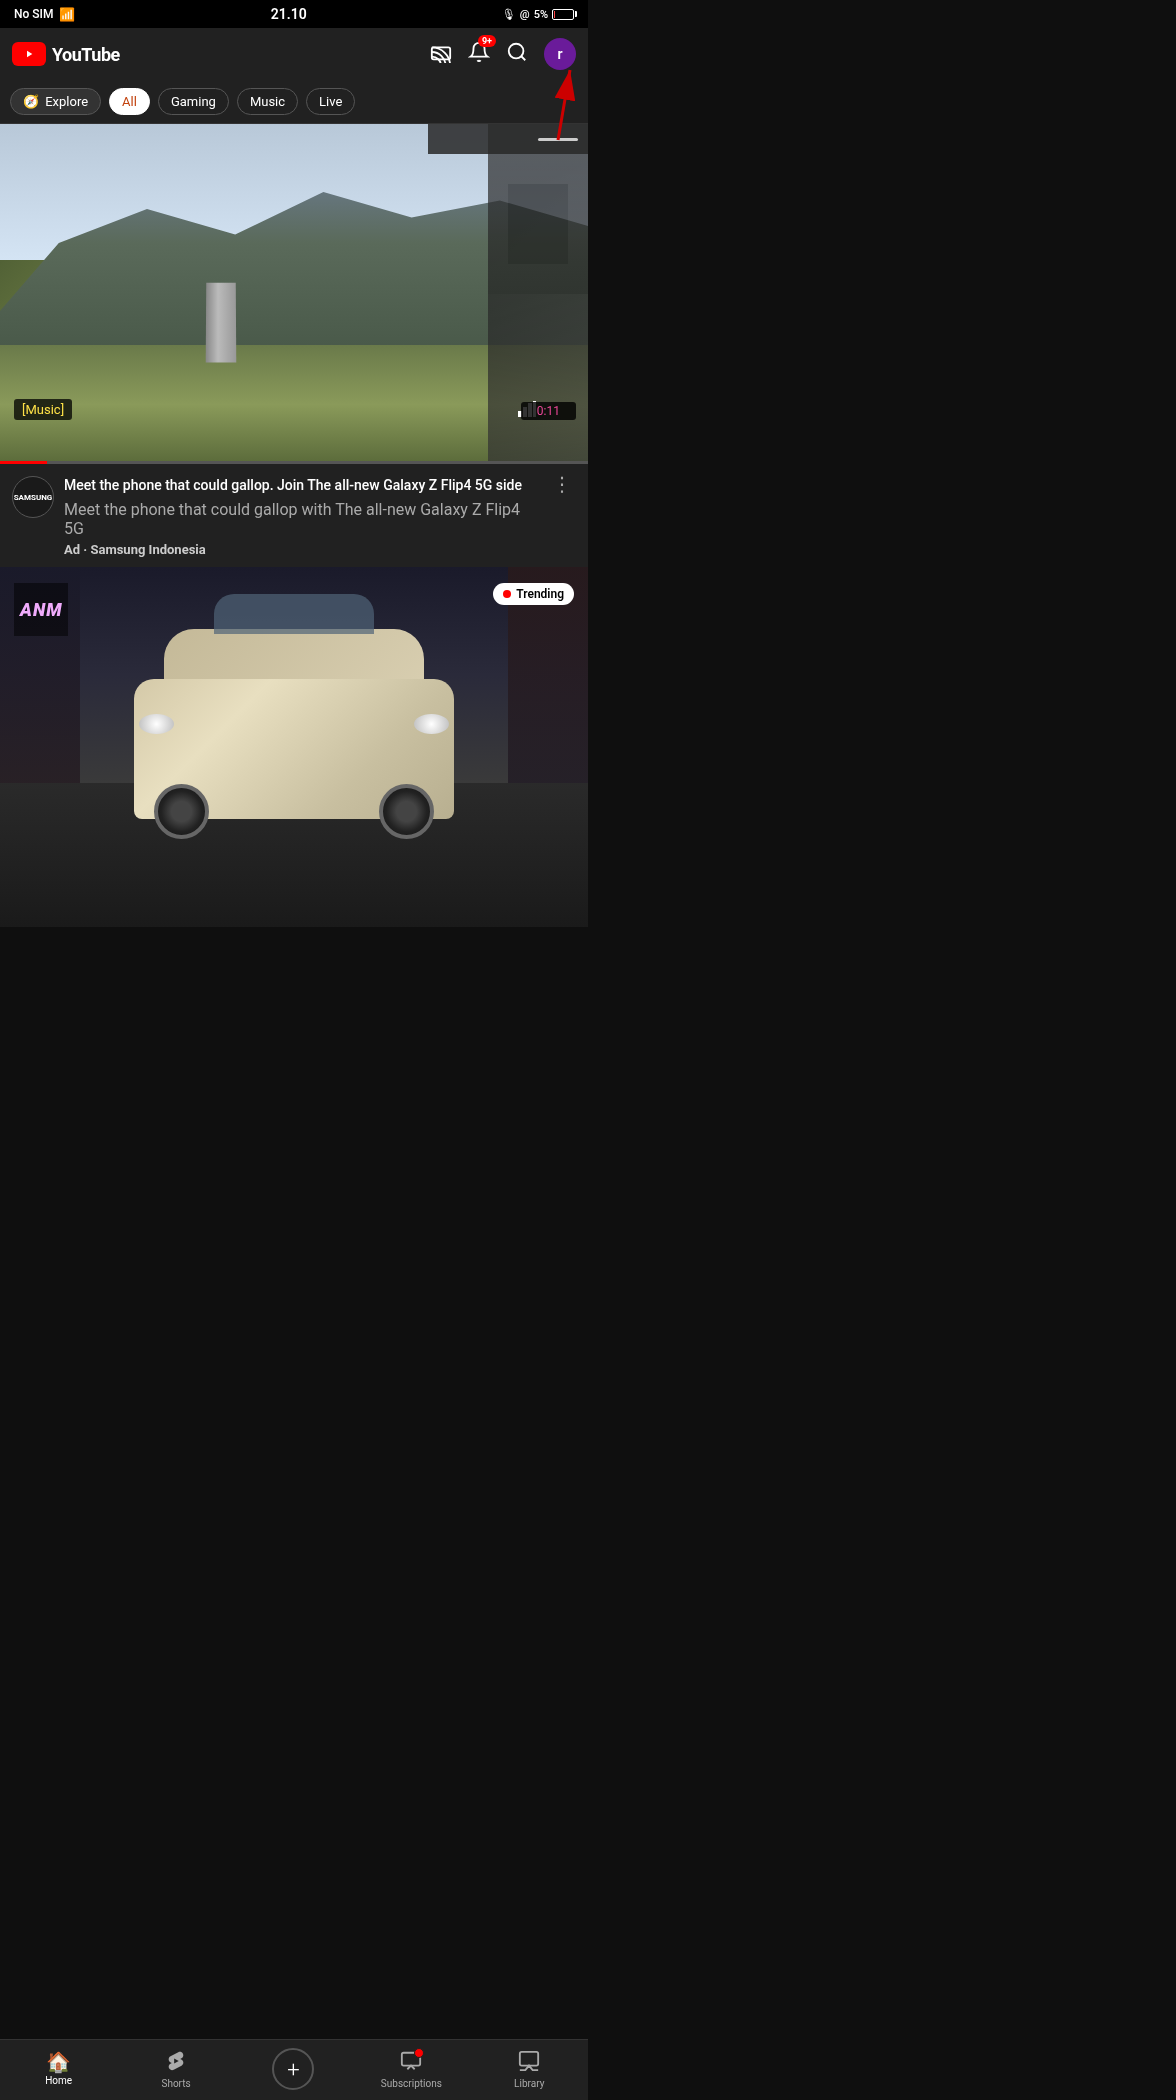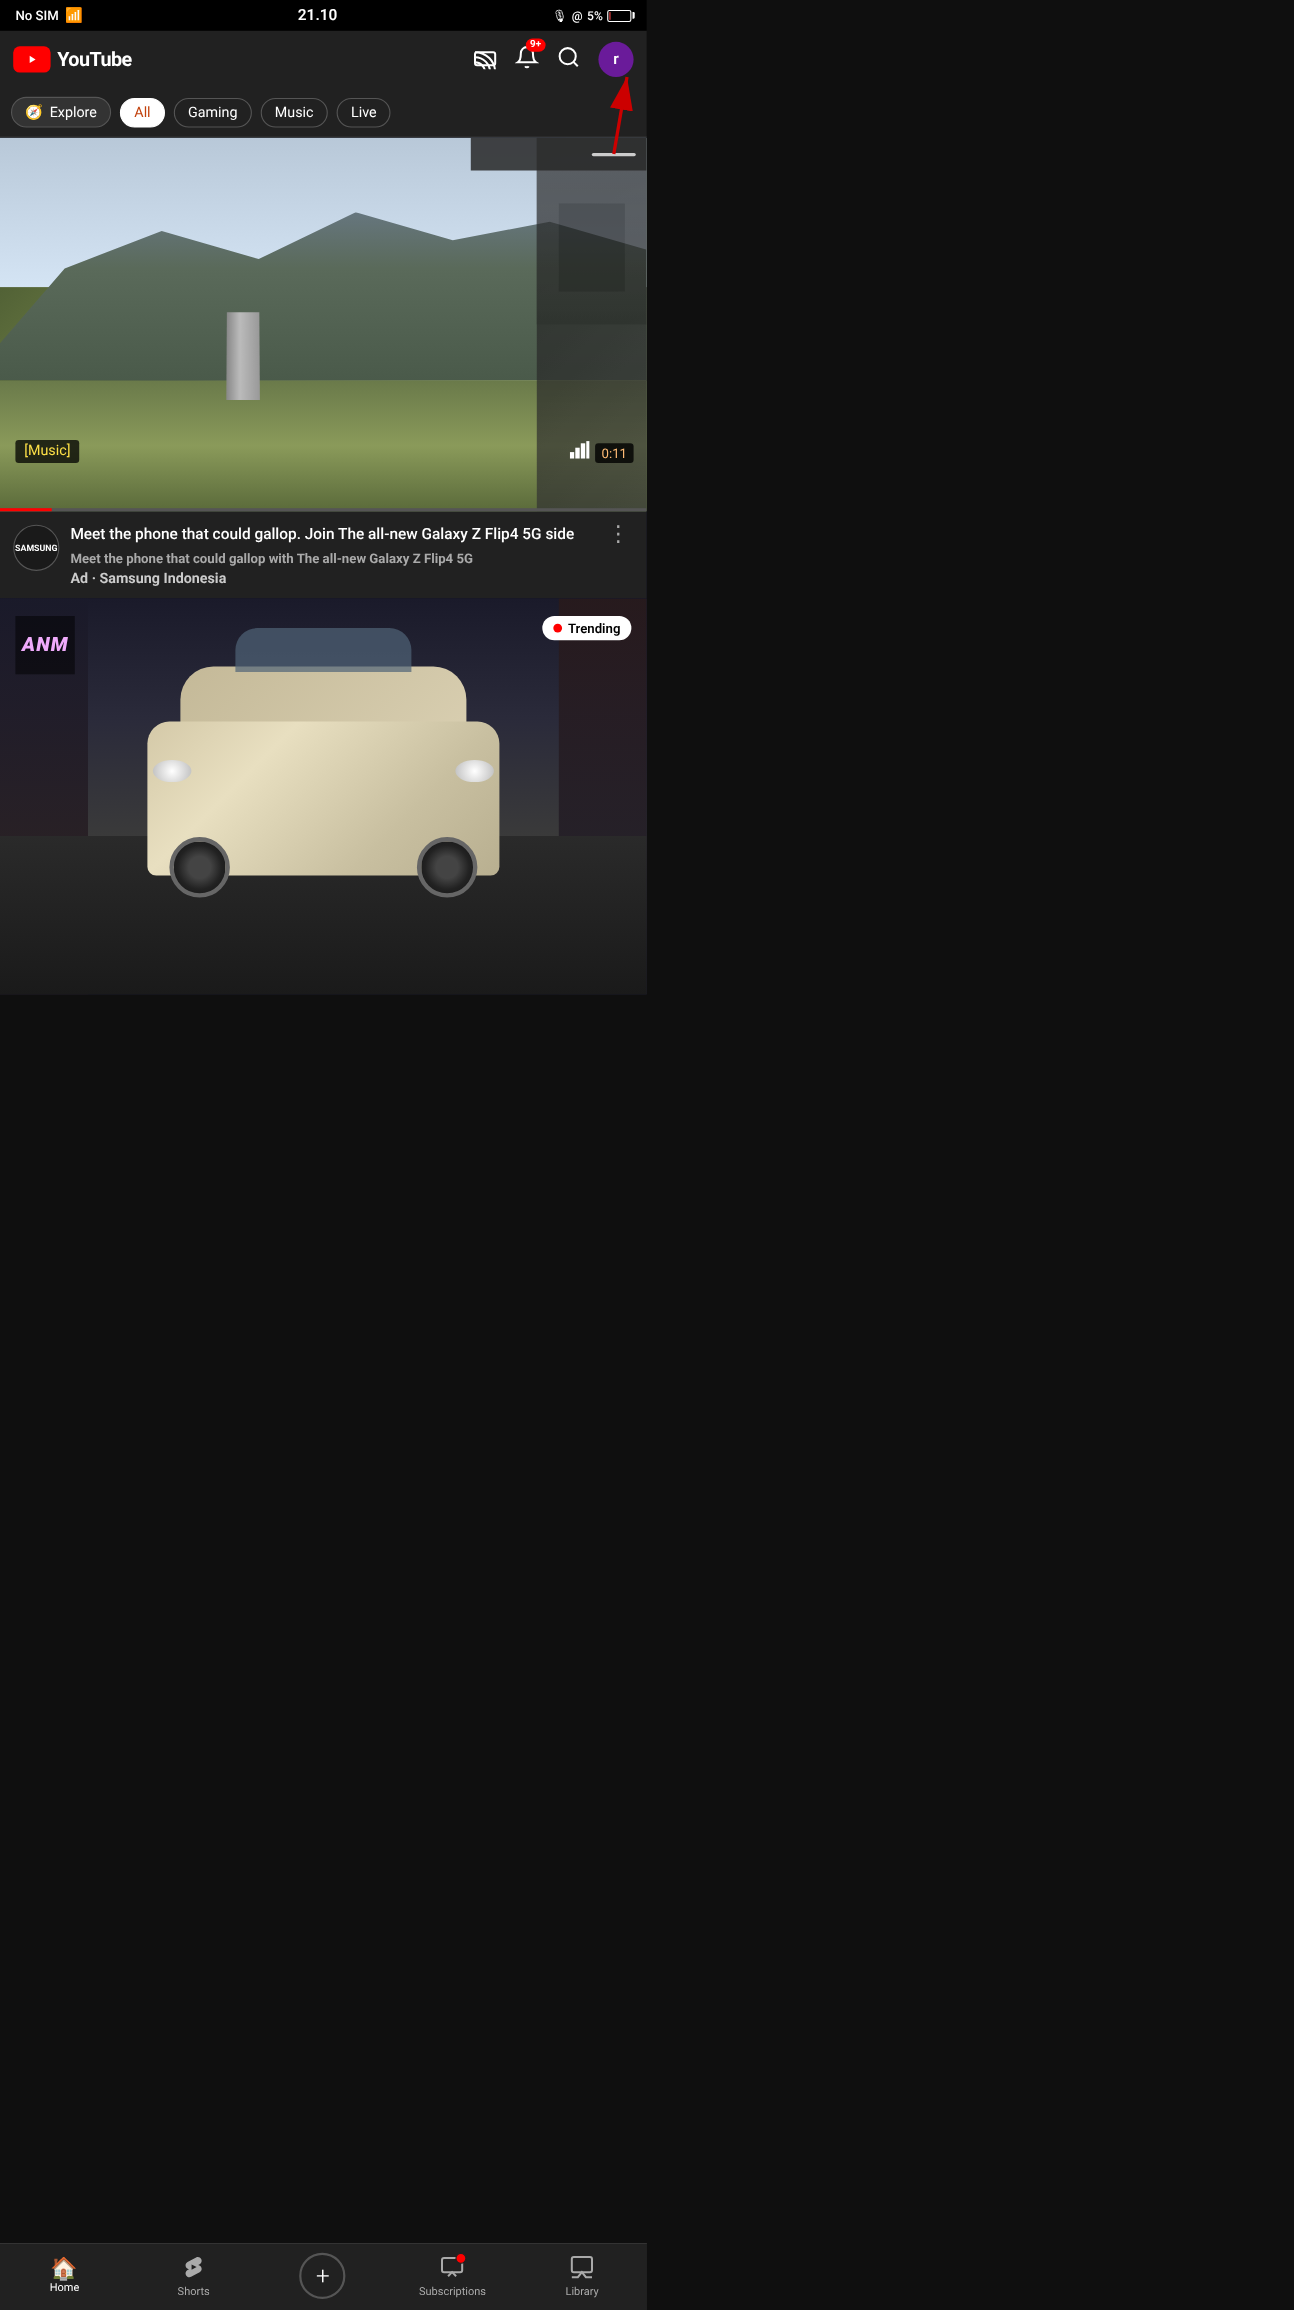--- a/index.html
+++ b/index.html
@@ -143,22 +143,22 @@
       background: linear-gradient(135deg, #1a1a1a, #3a3a3a);
       opacity: 0.7;
     }
     .music-label {
       position: absolute; bottom: 44px; left: 14px;
       background: rgba(0,0,0,0.75); color: #fde047;
       font-size: 13px; padding: 3px 8px; border-radius: 3px;
     }
     .video-duration {
       position: absolute; bottom: 44px; right: 12px;
-      background: rgba(0,0,0,0.8); color: #fdba74;
-      font-size: 12px; padding: 2px 6px; border-radius: 3px;
+      background: rgba(0,0,0,0.8); color: #ec4899;
+      font-size: 12px; padding: 2px 16px; border-radius: 3px;
     }
     .quality-icon {
       position: absolute; bottom: 44px; right: 52px;
       color: #fff; font-size: 14px;
     }
     .progress-bar {
       position: absolute; bottom: 0; left: 0; right: 0; height: 3px;
       background: #555;
     }
     .progress-fill {
@@ -186,21 +186,21 @@
       width: 42px; height: 42px; border-radius: 50%;
       background: #1a1a1a; display: flex; align-items: center; justify-content: center;
       font-size: 11px; font-weight: 700; color: #fff; flex-shrink: 0;
       border: 1px solid #555;
     }
     .video-meta { flex: 1; }
     .video-title {
       font-size: 14px; font-weight: 500; line-height: 1.4; color: #fff;
       margin-bottom: 4px;
     }
-    .video-subtitle { font-size: 12px; color: #aaa; margin-bottom: 4px; font-weight: bold; }
+    .video-subtitle { font-size: 16px; color: #aaa; margin-bottom: 4px; }
     .video-ad-info { font-size: 13px; color: #aaa; }
     .video-ad-info span { font-weight: 700; color: #ccc; }
     .more-btn {
       color: #aaa; font-size: 20px; cursor: pointer; padding: 0 4px;
       flex-shrink: 0; margin-top: -4px;
     }
 
     
     .get-info-bar {
       background: #2a2a3a;

